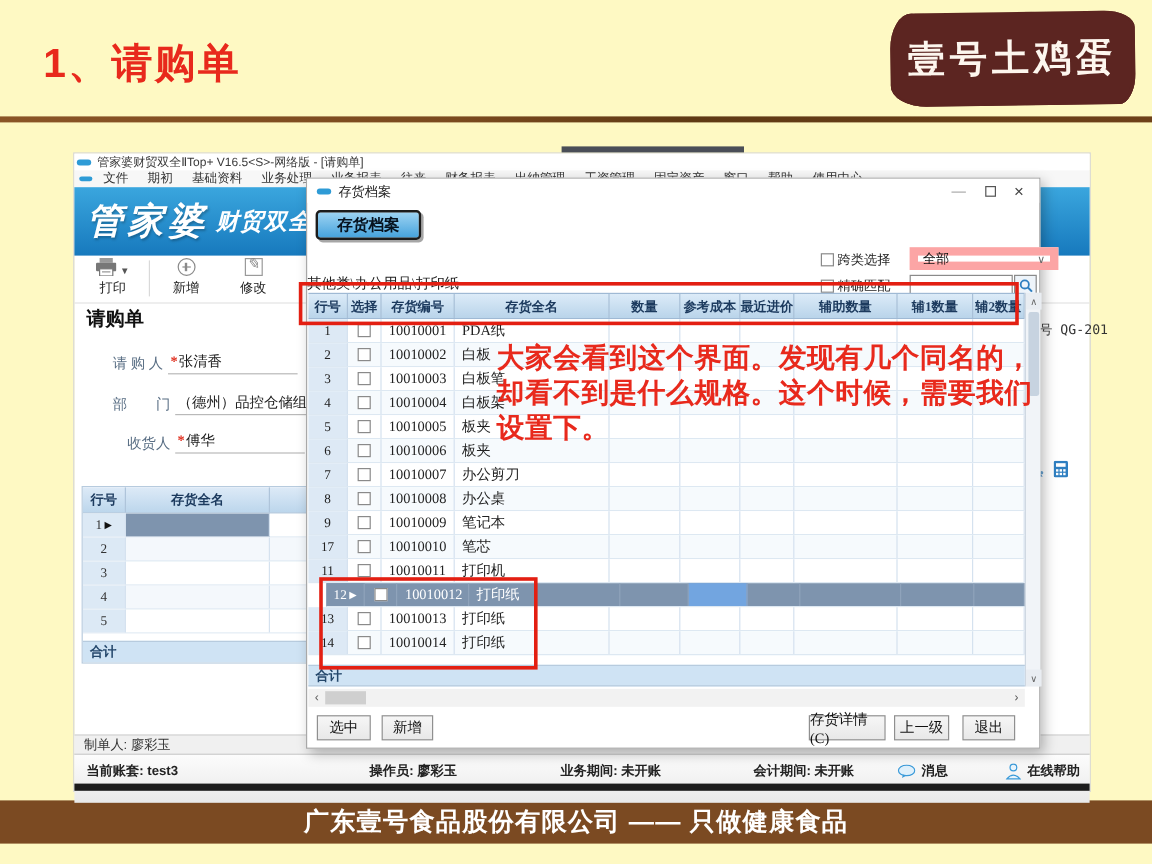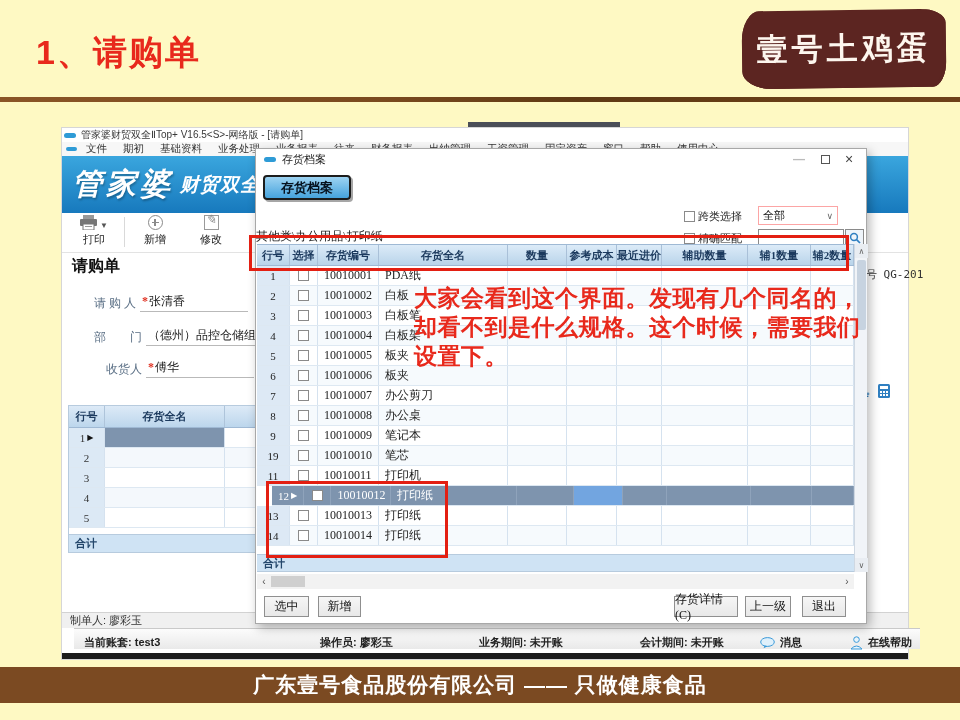--- a/index.html
+++ b/index.html
@@ -67,39 +67,39 @@
   .lc1.selcell { background:#7e94ae; }
   .lgap { height:6px; background:#fff; }
   .ltotal { display:flex; align-items:center; height:18px; background:#cfe3f4; border-top:1px solid #b7cbde; font-size:11px; font-weight:700; color:#24476b; padding-left:6px; font-family:"Liberation Serif",serif; }
   .rowptr { font-size:8px; color:#111; margin-left:2px; }
   .sel .rowptr { color:#fff; }
 
   .midicons { position:absolute; left:774px; top:256px; display:flex; gap:6px; align-items:center; }
 
   .makerbar { position:absolute; left:0; top:484px; width:100%; height:16px; background:#f0f0f0; border-top:1px solid #d2d2d2; display:flex; align-items:center; }
   .makerbar span { font-size:11px; color:#333; margin-left:8px; }
-  .statusbar { position:absolute; left:12px; top:500px; width:100%; height:21px; background:linear-gradient(#fcfcfc,#e9e9e9); border-top:1px solid #c9c9c9; }
+  .statusbar { position:absolute; left:0; top:500px; width:100%; height:41px; background:linear-gradient(#fcfcfc,#e9e9e9); border-top:1px solid #c9c9c9; }
   .statusbar .sitem { position:absolute; top:6px; font-size:11px; font-weight:700; color:#222; white-space:nowrap; }
   .blackstrip { position:absolute; left:0; top:525px; width:100%; height:6px; background:#1c1c1c; }
 
   
   #dlg { position:absolute; left:255px; top:148px; width:612px; height:476px; background:#fff;
          border:1px solid #a8a8a8; box-shadow:3px 4px 10px rgba(0,0,0,.28); z-index:10; }
   .dtitle { position:absolute; left:0; top:0; width:100%; height:20px; background:#fff; display:flex; align-items:center; gap:6px; padding-left:8px; }
   .dtitle span.t { font-size:11px; color:#222; }
   .wctl { position:absolute; top:3px; width:18px; height:14px; display:flex; align-items:center; justify-content:center; font-size:12px; color:#444; }
   .wmin { right:58px; color:#bbb; font-weight:700; }
   .wmax { right:32px; } .wmax i { display:block; width:9px; height:9px; border:1px solid #555; }
   .wclose { right:8px; font-size:14px; }
   .dtab { position:absolute; left:7px; top:26px; width:88px; height:25px; border:2px solid #1c1c1c; border-radius:4px;
           background:linear-gradient(#9dd3f2,#46a3dd); display:flex; align-items:center; justify-content:center;
           font-size:13px; font-weight:700; color:#06121f; box-shadow:2px 2px 0 rgba(0,0,0,.35); font-family:"Liberation Serif",serif; }
   .cbx { width:11px; height:11px; border:1px solid #8a8a8a; background:#fff; display:inline-block; }
   .chkrow { position:absolute; display:flex; align-items:center; gap:3px; font-size:11px; color:#222; font-family:"Liberation Serif",serif; }
-  .dselect { position:absolute; left:502px; top:57px; width:80px; height:19px; border:1px solid #fca5a5; background:#fff;
+  .dselect { position:absolute; left:502px; top:57px; width:124px; height:19px; border:7px solid #fca5a5; background:#fff;
              display:flex; align-items:center; justify-content:space-between; padding:0 4px; font-size:11px; color:#111; font-family:"Liberation Serif",serif; }
   .dselect .ddar { color:#666; font-size:9px; }
   .dpath { position:absolute; left:0; top:79px; font-size:12px; color:#222; font-family:"Liberation Serif",serif; }
   .dsearch { position:absolute; left:502px; top:80px; width:86px; height:18px; border:1px solid #8a8a8a; background:#fff; font-size:11px; padding:0 3px; }
   .dmag { position:absolute; left:589px; top:80px; width:19px; height:18px; border:1px solid #8a8a8a; background:#eef4fa; display:flex; align-items:center; justify-content:center; }
 
   #dtable { position:absolute; left:1px; top:95px; width:597px; }
   .dhrow { display:flex; height:22px; background:linear-gradient(#dcebf8,#b9d4ea); border-top:1px solid #9fb9d4; border-bottom:1px solid #9fb9d4; }
   .dhc { font-size:11px; font-weight:700; color:#1c3a5e; display:flex; align-items:center; justify-content:center;
          border-right:1px solid #a9c0d8; font-family:"Liberation Serif",serif; white-space:nowrap; overflow:hidden; }
@@ -477,21 +477,21 @@
             <div class="dcell dc2 code">10010009</div>
             <div class="dcell dc3 name">笔记本</div>
             <div class="dcell dc4"></div>
             <div class="dcell dc5"></div>
             <div class="dcell dc6"></div>
             <div class="dcell dc7"></div>
             <div class="dcell dc8"></div>
             <div class="dcell dc9"></div>
           </div>
           <div class="drow alt">
-            <div class="dcell dc0 num">19</div>
+            <div class="dcell dc0 num">17</div>
             <div class="dcell dc1 cbc">
               <div class="cbx" style="display: inline-block;"></div>
             </div>
             <div class="dcell dc2 code">10010010</div>
             <div class="dcell dc3 name">笔芯</div>
             <div class="dcell dc4"></div>
             <div class="dcell dc5"></div>
             <div class="dcell dc6"></div>
             <div class="dcell dc7"></div>
             <div class="dcell dc8"></div>

